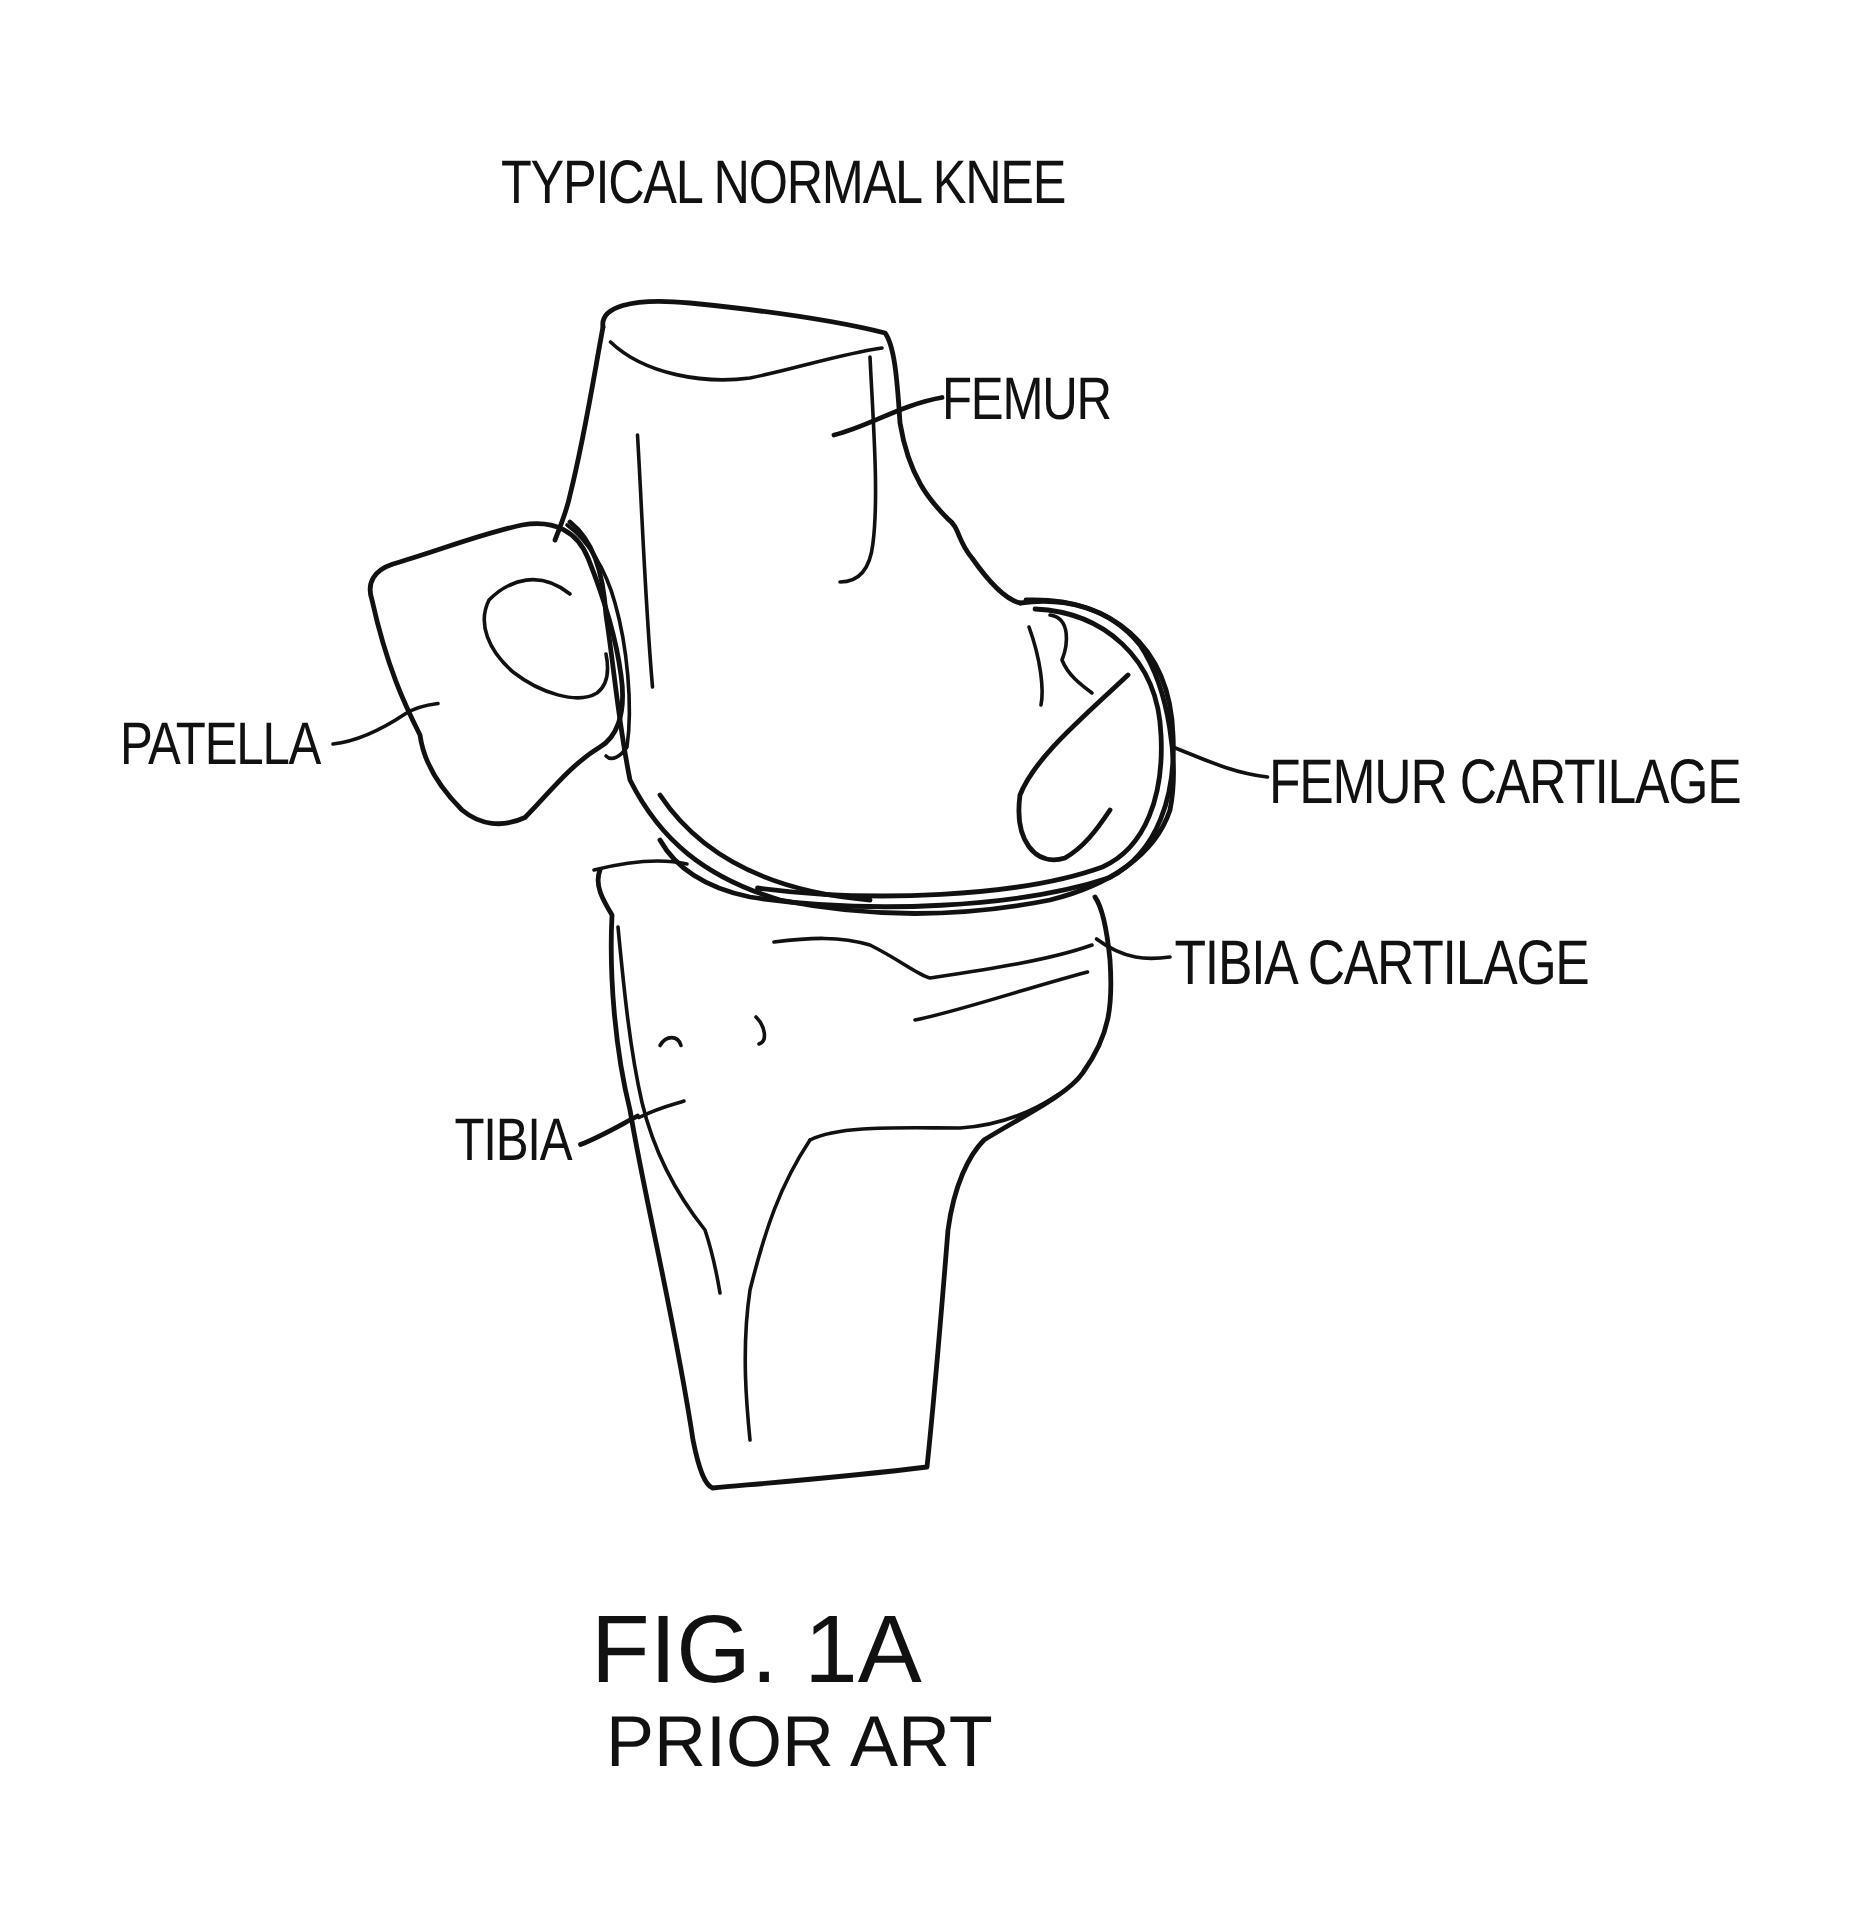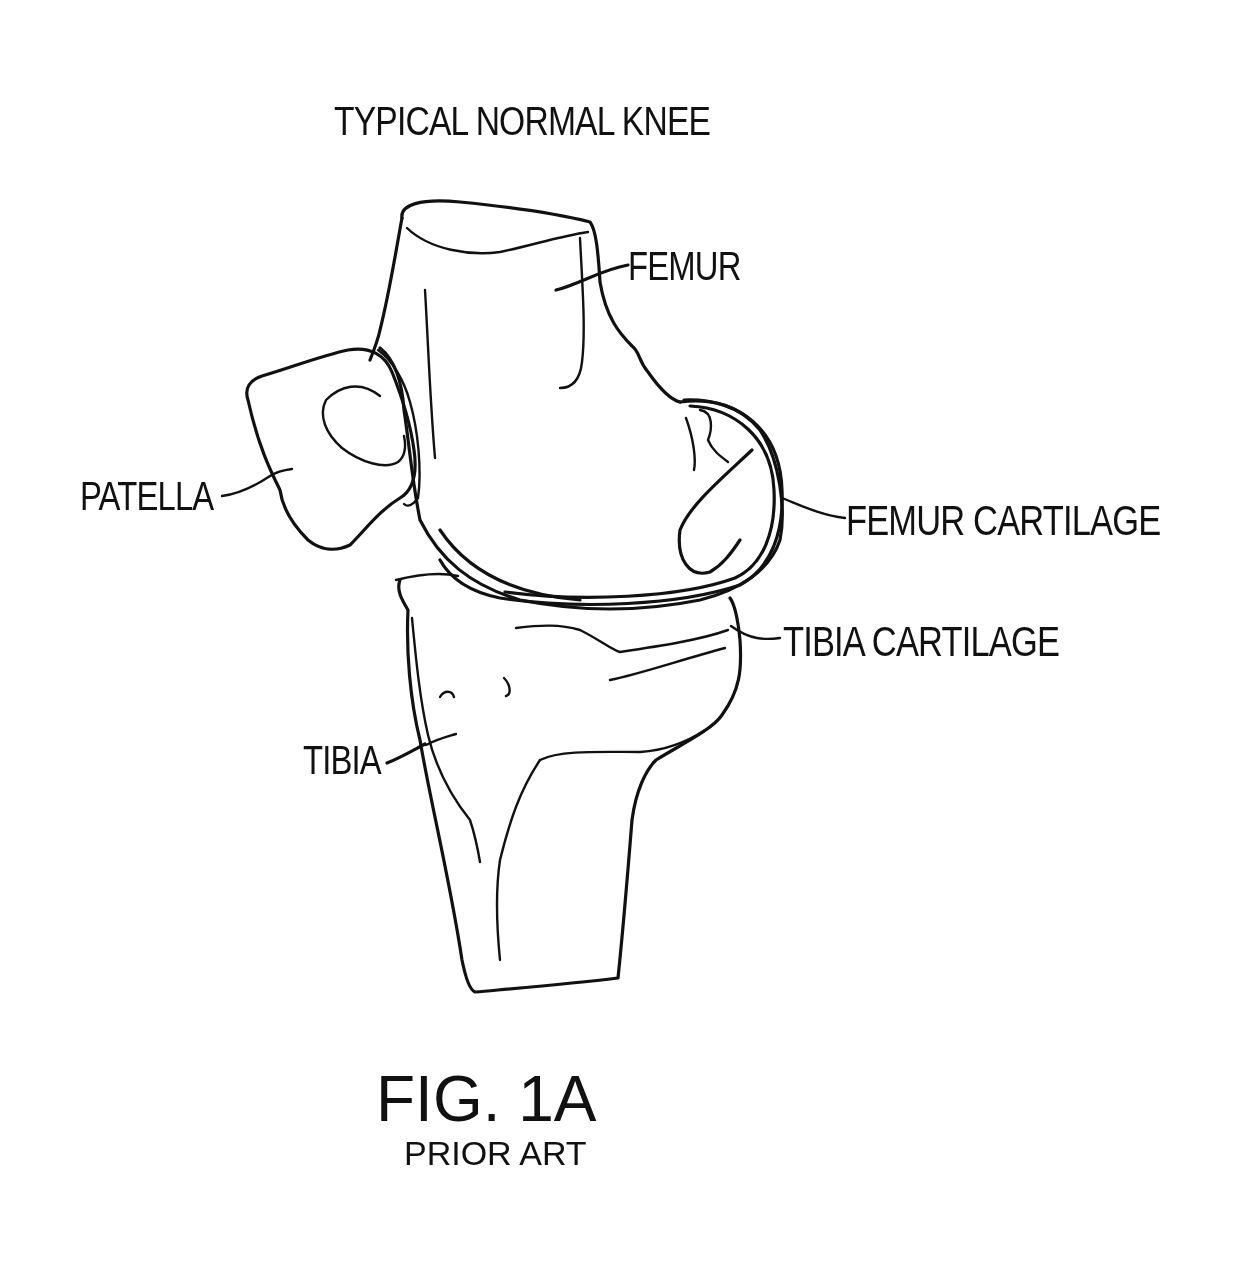--- a/index.html
+++ b/index.html
@@ -12,22 +12,22 @@
     transform-origin: left top;
     letter-spacing: -1px;
   }
   .narrow { transform: scaleX(0.82); }
   .title { left: 334px; top: 98px; font-size: 41px; }
   .lbl-femur { left: 628px; top: 244px; font-size: 40px; }
   .lbl-patella { left: 80px; top: 474px; font-size: 40px; }
   .lbl-femcart { left: 846px; top: 497px; font-size: 42px; }
   .lbl-tibcart { left: 783px; top: 618px; font-size: 42px; }
   .lbl-tibia { left: 303px; top: 738px; font-size: 40px; }
-  .fig { left: 376px; top: 1062px; font-size: 64px; letter-spacing: 0; }
-  .prior { left: 404px; top: 1134px; font-size: 34px; letter-spacing: 0; }
+  .fig { left: 394px; top: 1062px; font-size: 64px; letter-spacing: 0; }
+  .prior { left: 404px; top: 1134px; font-size: 48px; letter-spacing: 0; }
   svg.drawing { position: absolute; left: 0; top: 0; }
   svg.drawing path { fill: none; stroke: #111; stroke-width: 3.2; stroke-linecap: round; stroke-linejoin: round; }
   svg.drawing path.thin { stroke-width: 2.4; }
 </style>
 </head>
 <body>
 
 <div class="label narrow title">TYPICAL NORMAL KNEE</div>
 
 <svg class="drawing" width="1241" height="1280" viewBox="0 0 1241 1280">

